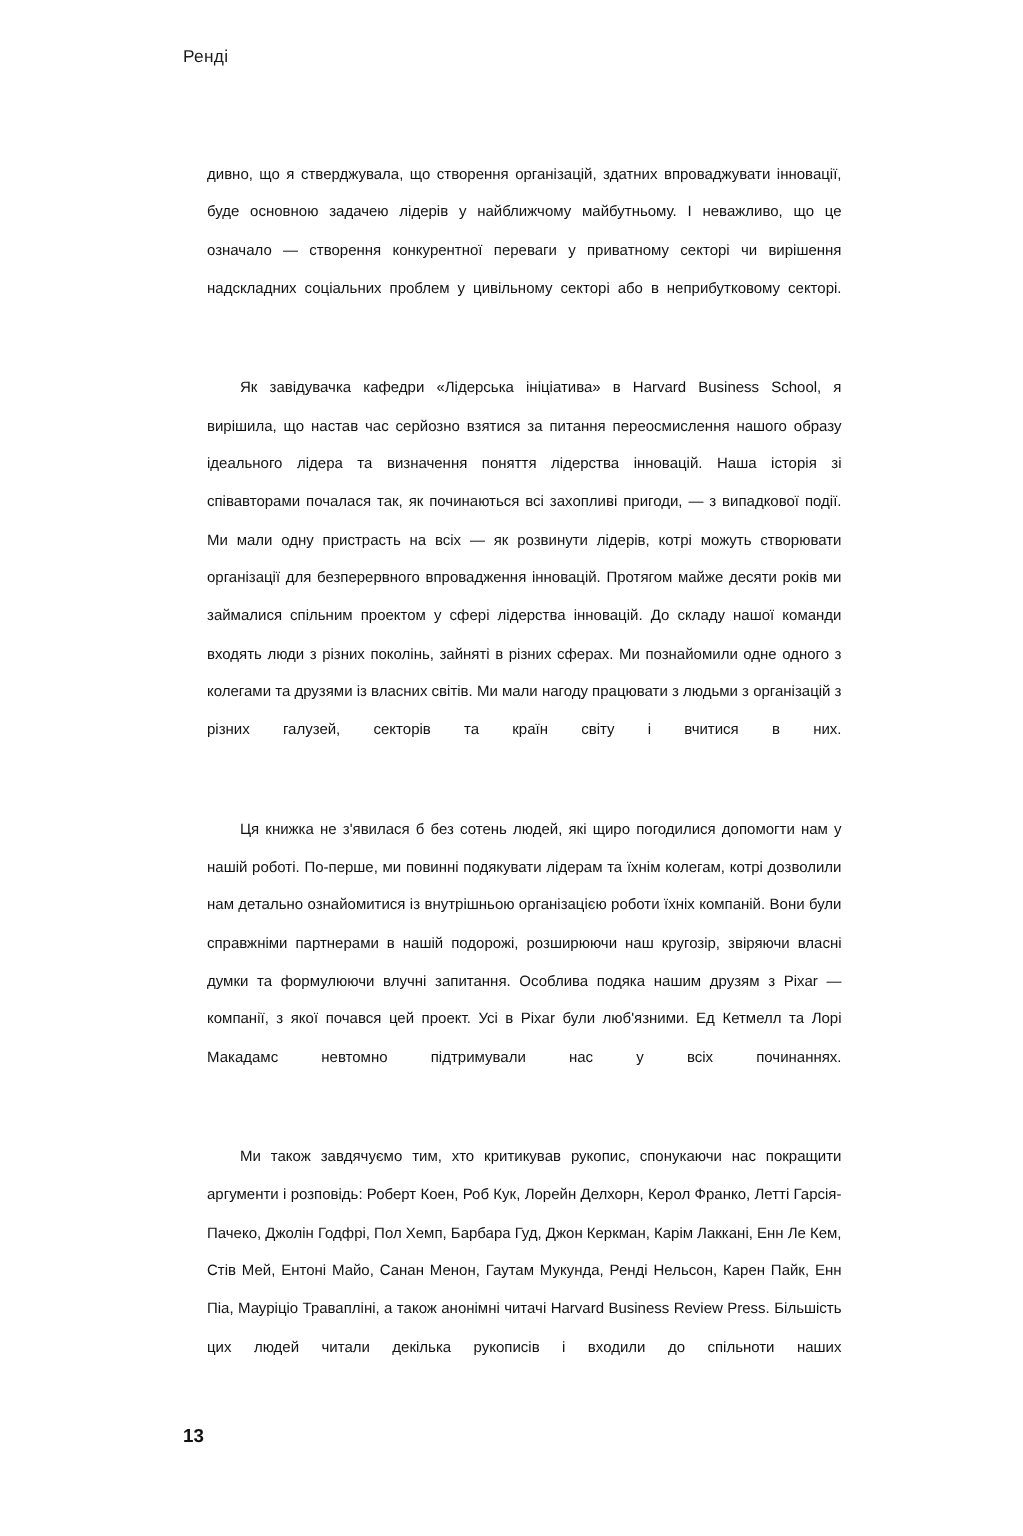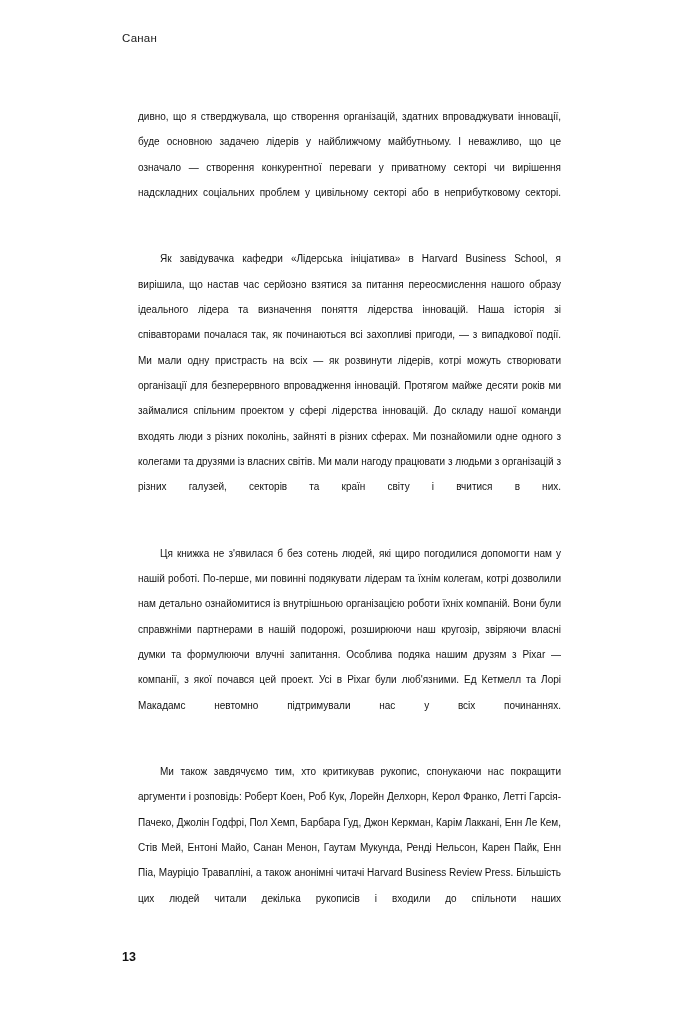--- a/index.html
+++ b/index.html
@@ -72,21 +72,21 @@
     font-weight: bold;
     color: #111111;
     line-height: 1.2;
   }
 </style>
 </head>
 <body>
 
 <div class="page">
 
-  <div class="running-header">Санан</div>
+  <div class="running-header">Ренді</div>
 
   <div class="text-column">
     <p class="body-par">дивно, що я стверджувала, що створення організацій, здатних впроваджувати інновації, буде основною задачею лідерів у найближчому майбутньому. І неважливо, що це означало — створення конкурентної переваги у приватному секторі чи вирішення надскладних соціальних проблем у цивільному секторі або в неприбутковому секторі.</p>
     <p class="body-par indent">Як завідувачка кафедри «Лідерська ініціатива» в Harvard Business School, я вирішила, що настав час серйозно взятися за питання переосмислення нашого образу ідеального лідера та визначення поняття лідерства інновацій. Наша історія зі співавторами почалася так, як починаються всі захопливі пригоди, — з випадкової події. Ми мали одну пристрасть на всіх — як розвинути лідерів, котрі можуть створювати організації для безперервного впровадження інновацій. Протягом майже десяти років ми займалися спільним проектом у сфері лідерства інновацій. До складу нашої команди входять люди з різних поколінь, зайняті в різних сферах. Ми познайомили одне одного з колегами та друзями із власних світів. Ми мали нагоду працювати з людьми з організацій з різних галузей, секторів та країн світу і вчитися в них.</p>
     <p class="body-par indent">Ця книжка не з'явилася б без сотень людей, які щиро погодилися допомогти нам у нашій роботі. По-перше, ми повинні подякувати лідерам та їхнім колегам, котрі дозволили нам детально ознайомитися із внутрішньою організацією роботи їхніх компаній. Вони були справжніми партнерами в нашій подорожі, розширюючи наш кругозір, звіряючи власні думки та формулюючи влучні запитання. Особлива подяка нашим друзям з Pixar — компанії, з якої почався цей проект. Усі в Pixar були люб'язними. Ед Кетмелл та Лорі Макадамс невтомно підтримували нас у всіх починаннях.</p>
     <p class="body-par indent">Ми також завдячуємо тим, хто критикував рукопис, спонукаючи нас покращити аргументи і розповідь: Роберт Коен, Роб Кук, Лорейн Делхорн, Керол Франко, Летті Гарсія-Пачеко, Джолін Годфрі, Пол Хемп, Барбара Гуд, Джон Керкман, Карім Лаккані, Енн Ле Кем, Стів Мей, Ентоні Майо, Санан Менон, Гаутам Мукунда, Ренді Нельсон, Карен Пайк, Енн Піа, Мауріціо Травапліні, а також анонімні читачі Harvard Business Review Press. Більшість цих людей читали декілька рукописів і входили до спільноти наших</p>
   </div>
 
   <div class="folio">13</div>
 

